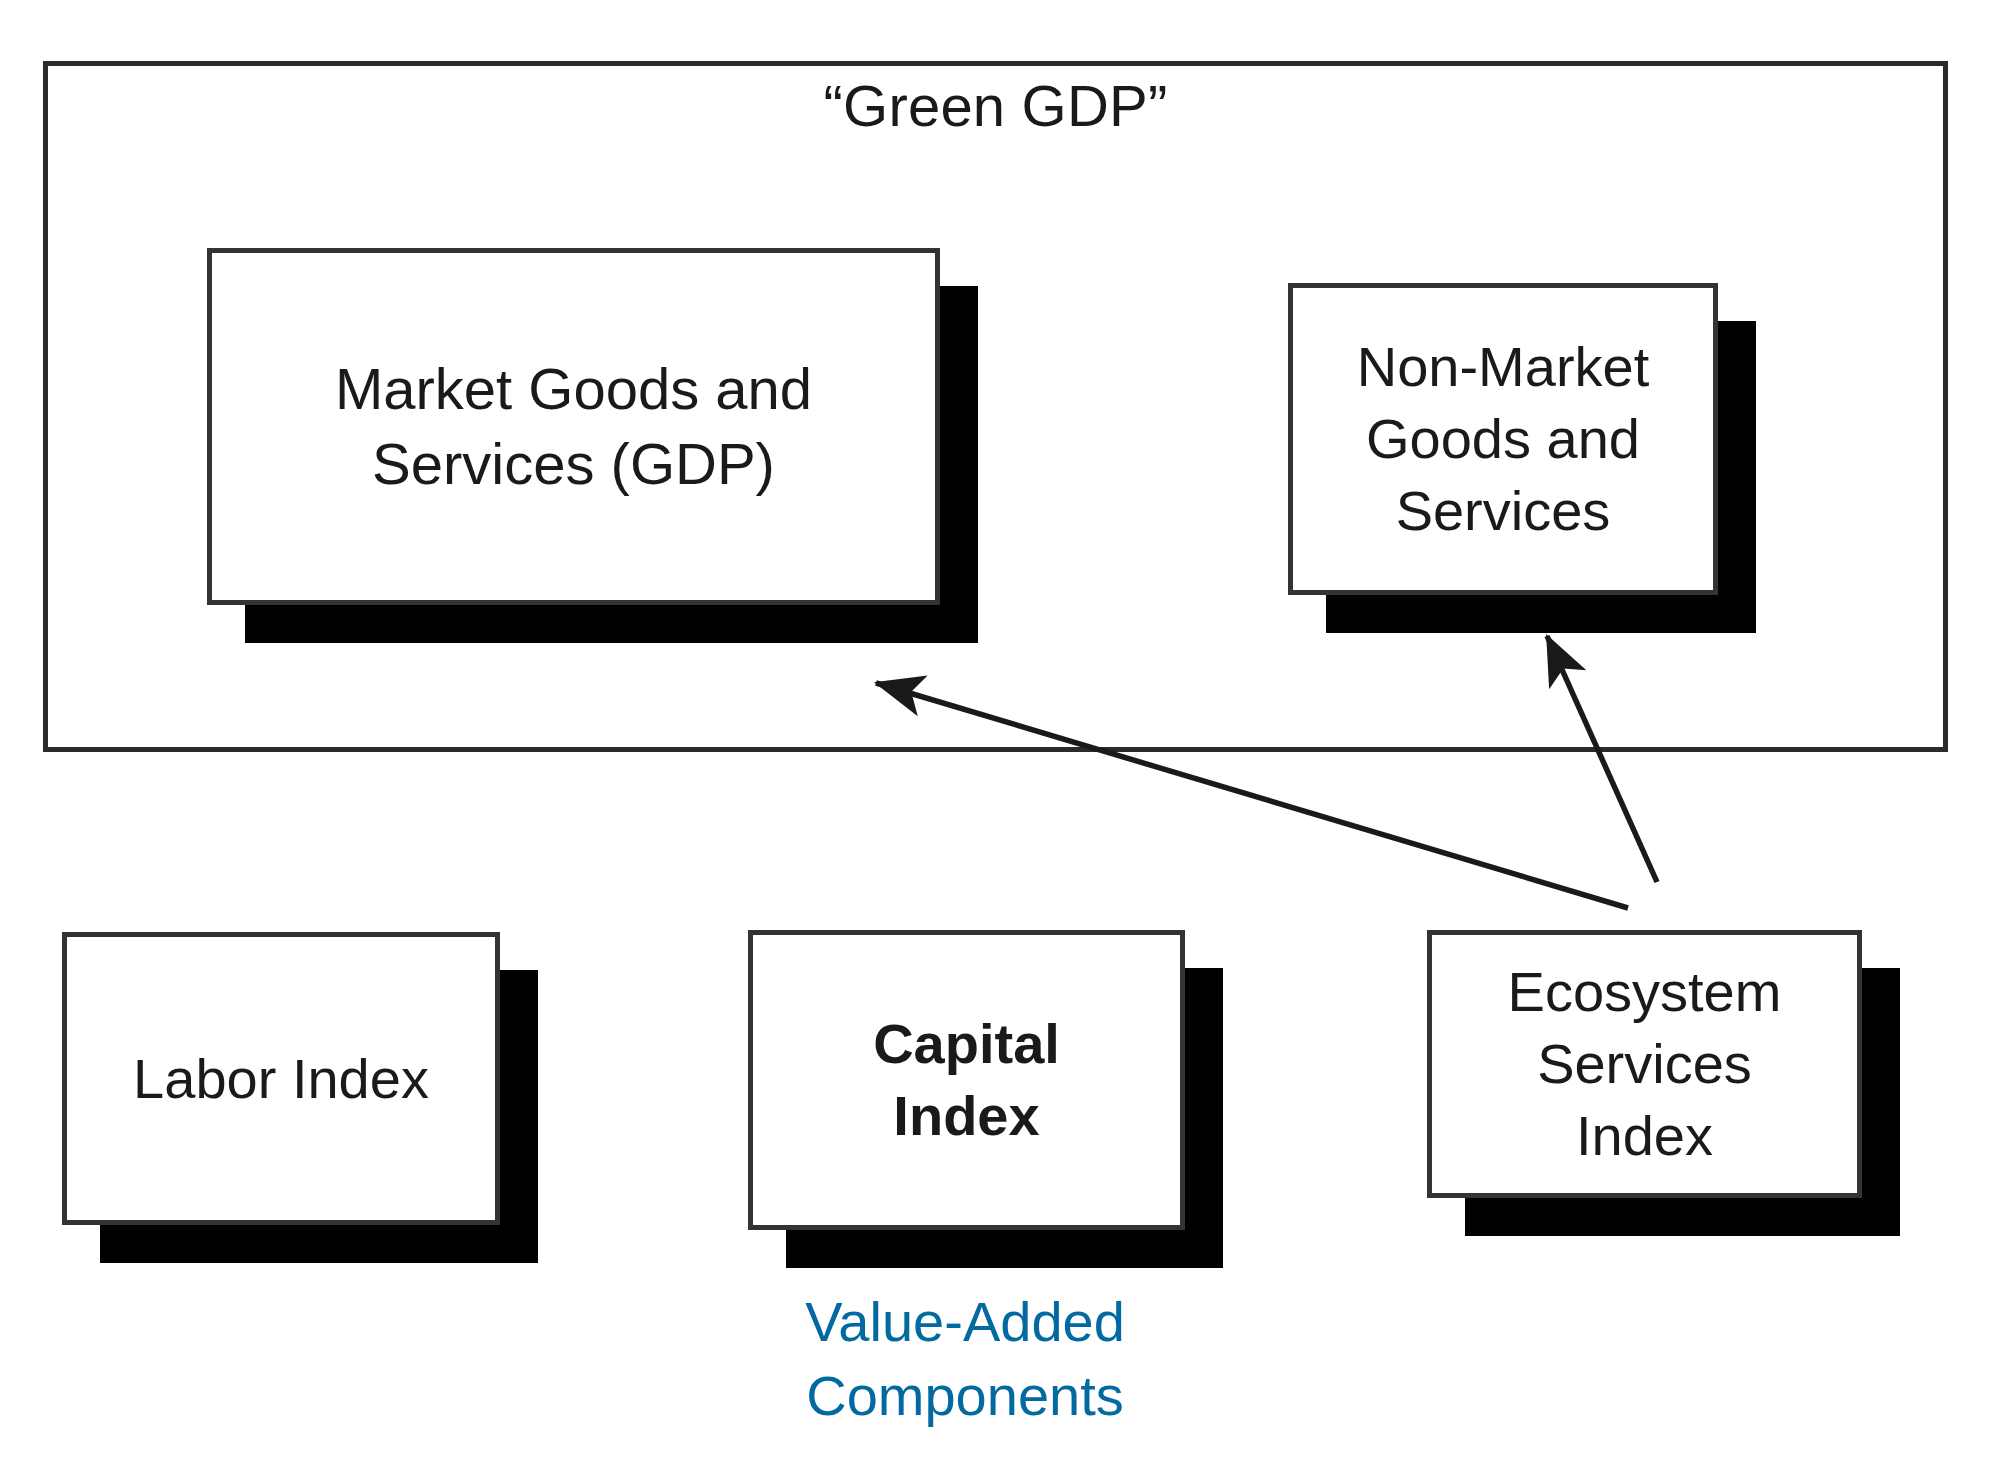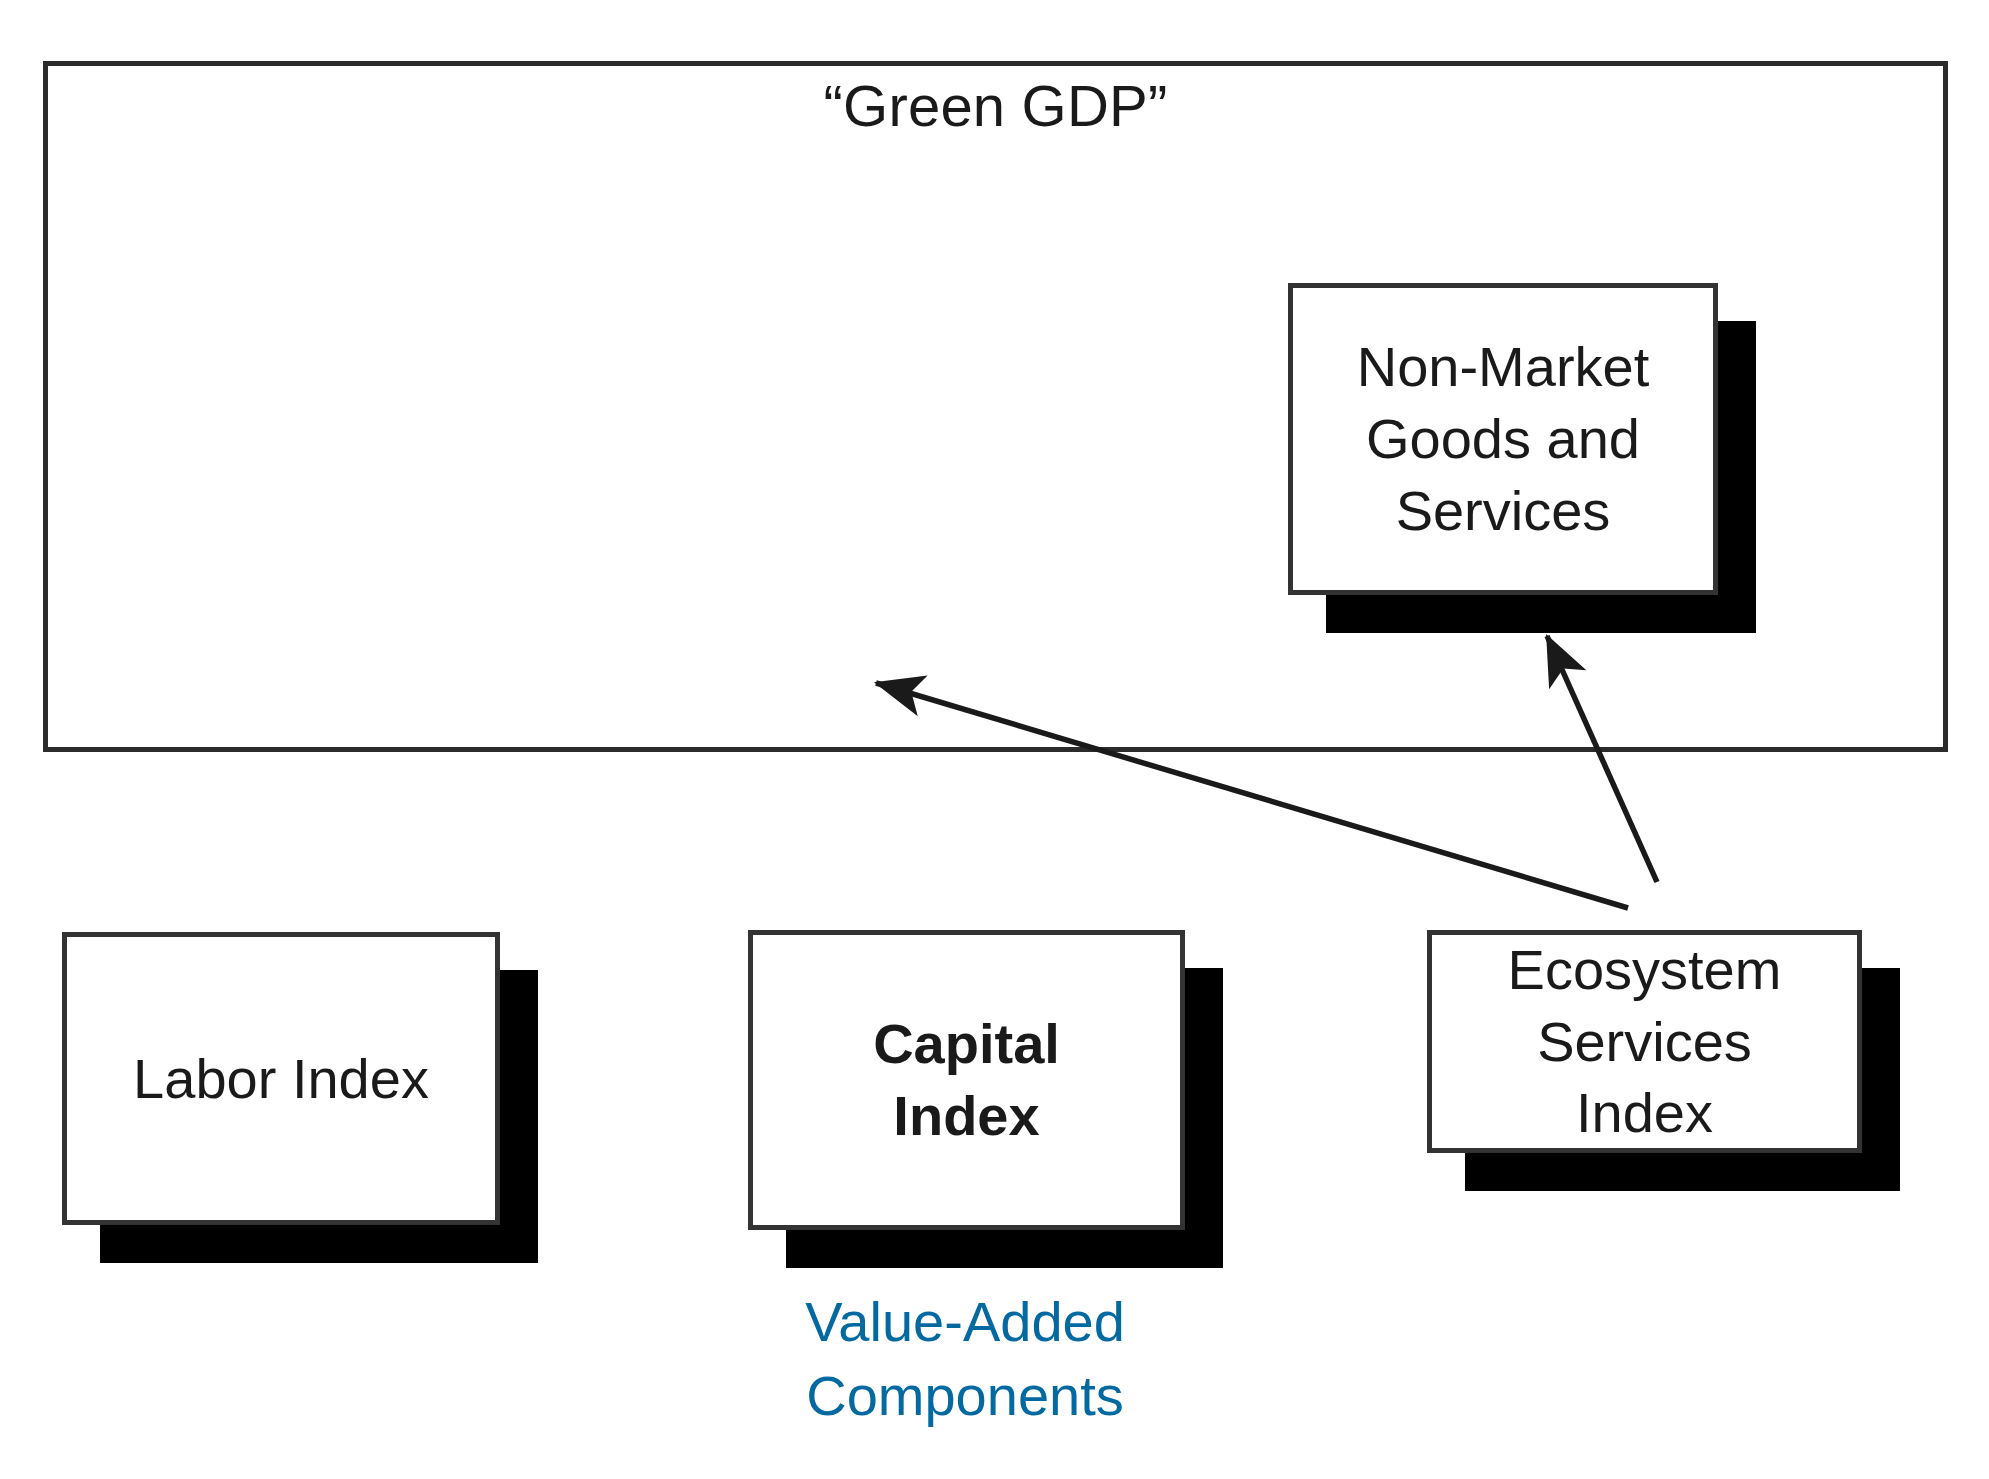--- a/index.html
+++ b/index.html
@@ -77,21 +77,21 @@
     color: #1a1a1a;
     padding: 0 16px;
     white-space: pre-line;
   }
 
   
   #node-market      { left: 207px;  top: 248px; width: 733px; height: 357px; }
   #node-nonmarket   { left: 1288px; top: 283px; width: 430px; height: 312px; }
   #node-labor       { left: 62px;   top: 932px; width: 438px; height: 293px; }
   #node-capital     { left: 748px;  top: 930px; width: 437px; height: 300px; font-weight: bold; }
-  #node-ecosystem   { left: 1427px; top: 930px; width: 435px; height: 223px; border-radius: 20px; }
+  #node-ecosystem   { left: 1427px; top: 930px; width: 435px; height: 268px; border-radius: 20px; }
 
   #node-market .face .label    { font-size: 58px; }
   #node-nonmarket .face .label { font-size: 56px; }
   #node-labor .face .label     { font-size: 56px; }
   #node-capital .face .label   { font-size: 56px; }
   #node-ecosystem .face .label { font-size: 56px; }
 
   
   .caption {
     position: absolute;
@@ -116,20 +116,27 @@
   }
 </style>
 </head>
 <body>
 
 <div id="stage">
 
   <div class="outer-frame"></div>
   <div class="outer-title">“Green GDP”</div>
 
+  <div class="node" id="node-market">
+    <div class="shadow"></div>
+    <div class="face">
+      <span class="label">Market Goods and
+Services (GDP)</span>
+    </div>
+  </div>
 
   <div class="node" id="node-nonmarket">
     <div class="shadow"></div>
     <div class="face">
       <span class="label">Non-Market
 Goods and
 Services</span>
     </div>
   </div>
 

